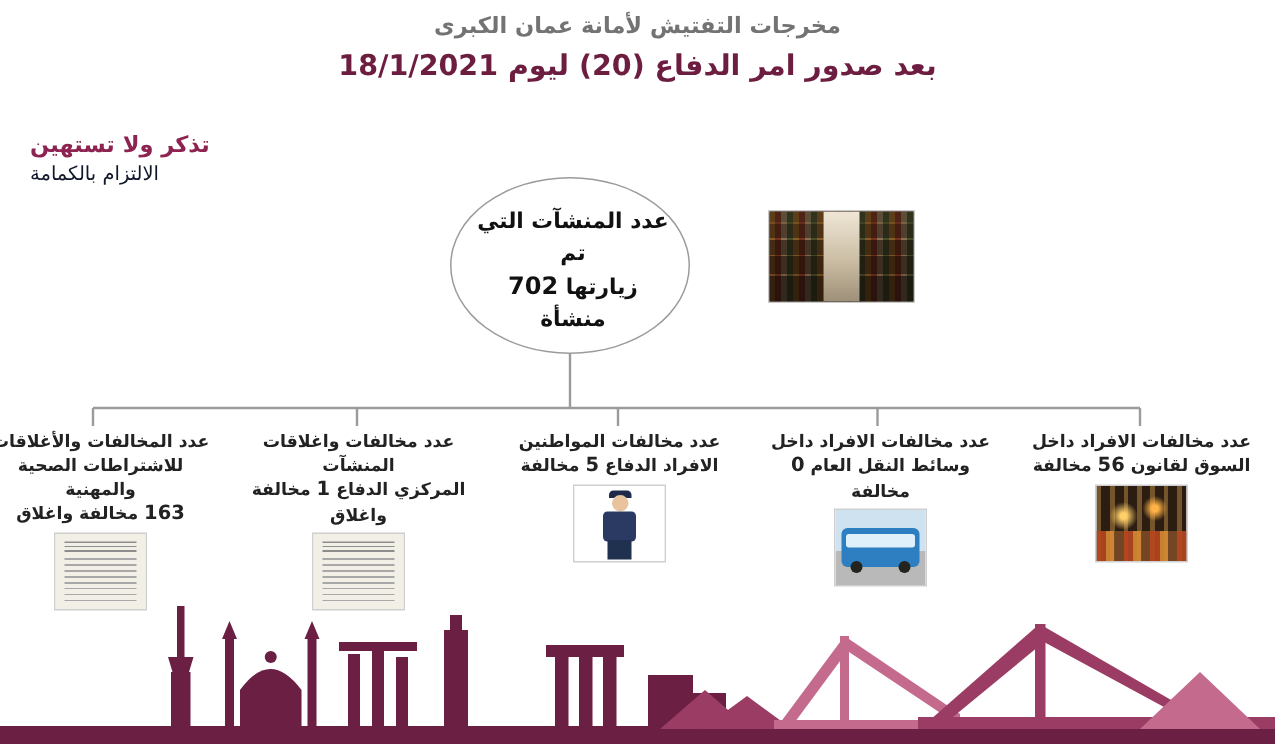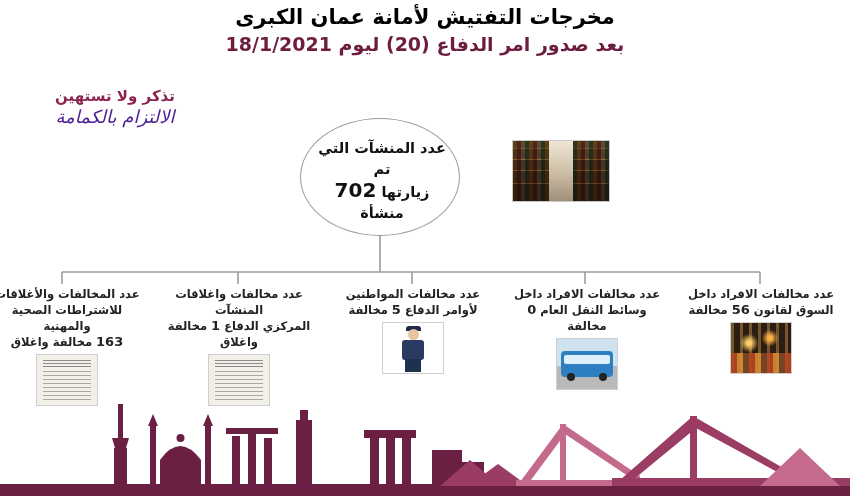--- a/index.html
+++ b/index.html
@@ -15,55 +15,54 @@
 
   
   .title-block {
     position: absolute;
     top: 4px;
     left: 0;
     width: 850px;
     text-align: center;
   }
   .title-line1 {
-    font-size: 21px;
-    font-weight: bold;
-    color: #000000;
+    font-size: 15px;
+    font-weight: bold;
+    color: #737373;
     line-height: 26px;
     letter-spacing: 0;
   }
   .title-line2 {
     font-size: 19px;
     font-weight: bold;
     color: #6d1d3f;
     line-height: 28px;
     direction: rtl;
   }
   .title-line2 .lat { direction: ltr; unicode-bidi: embed; }
 
   
   .reminder {
     position: absolute;
     top: 86px;
     left: 20px;
     width: 190px;
-    text-align: center;
+    text-align: left;
     direction: rtl;
   }
   .reminder .r1 {
     font-size: 15px;
     font-weight: bold;
     color: #8c2350;
     line-height: 21px;
   }
   .reminder .r2 {
-    font-size: 18px;
-    color: #4c1d95;
+    font-size: 13px;
+    color: #0f172a;
     line-height: 19px;
-    font-style: italic;
   }
   .reminder .r3 {
     font-size: 13px;
     color: #3b3b3b;
     line-height: 19px;
   }
   .hub-ellipse {
     position: absolute;
     top: 118px;
     left: 300px;
@@ -78,21 +77,21 @@
     top: 138px;
     left: 318px;
     width: 128px;
     text-align: center;
     direction: rtl;
     font-size: 14.5px;
     font-weight: bold;
     color: #111111;
     line-height: 21px;
   }
-  .hub-text b.num { font-size: 20px; }
+  .hub-text b.num { font-size: 16px; }
 
   .hub-photo {
     position: absolute;
     top: 140px;
     left: 512px;
     width: 98px;
     height: 62px;
     border: 1px solid #c9c9c9;
     overflow: hidden;
     background: #2a1c16;
@@ -240,21 +239,21 @@
       <div class="win"></div>
       <div class="w1"></div>
       <div class="w2"></div>
     </div>
   </div>
 </div>
 
 <div class="branch" style="top:286px; left:338px;">
   <div class="btxt">
     <span>عدد مخالفات المواطنين</span><br>
-    <span>لأوامر الدفاع</span>
+    <span>الافراد الدفاع</span>
     <b class="n">5</b>
     <span>مخالفة</span>
   </div>
   <div class="bimg">
     <div class="thumb-officer">
       <div class="cap"></div>
       <div class="head"></div>
       <div class="body"></div>
       <div class="legs"></div>
     </div>

